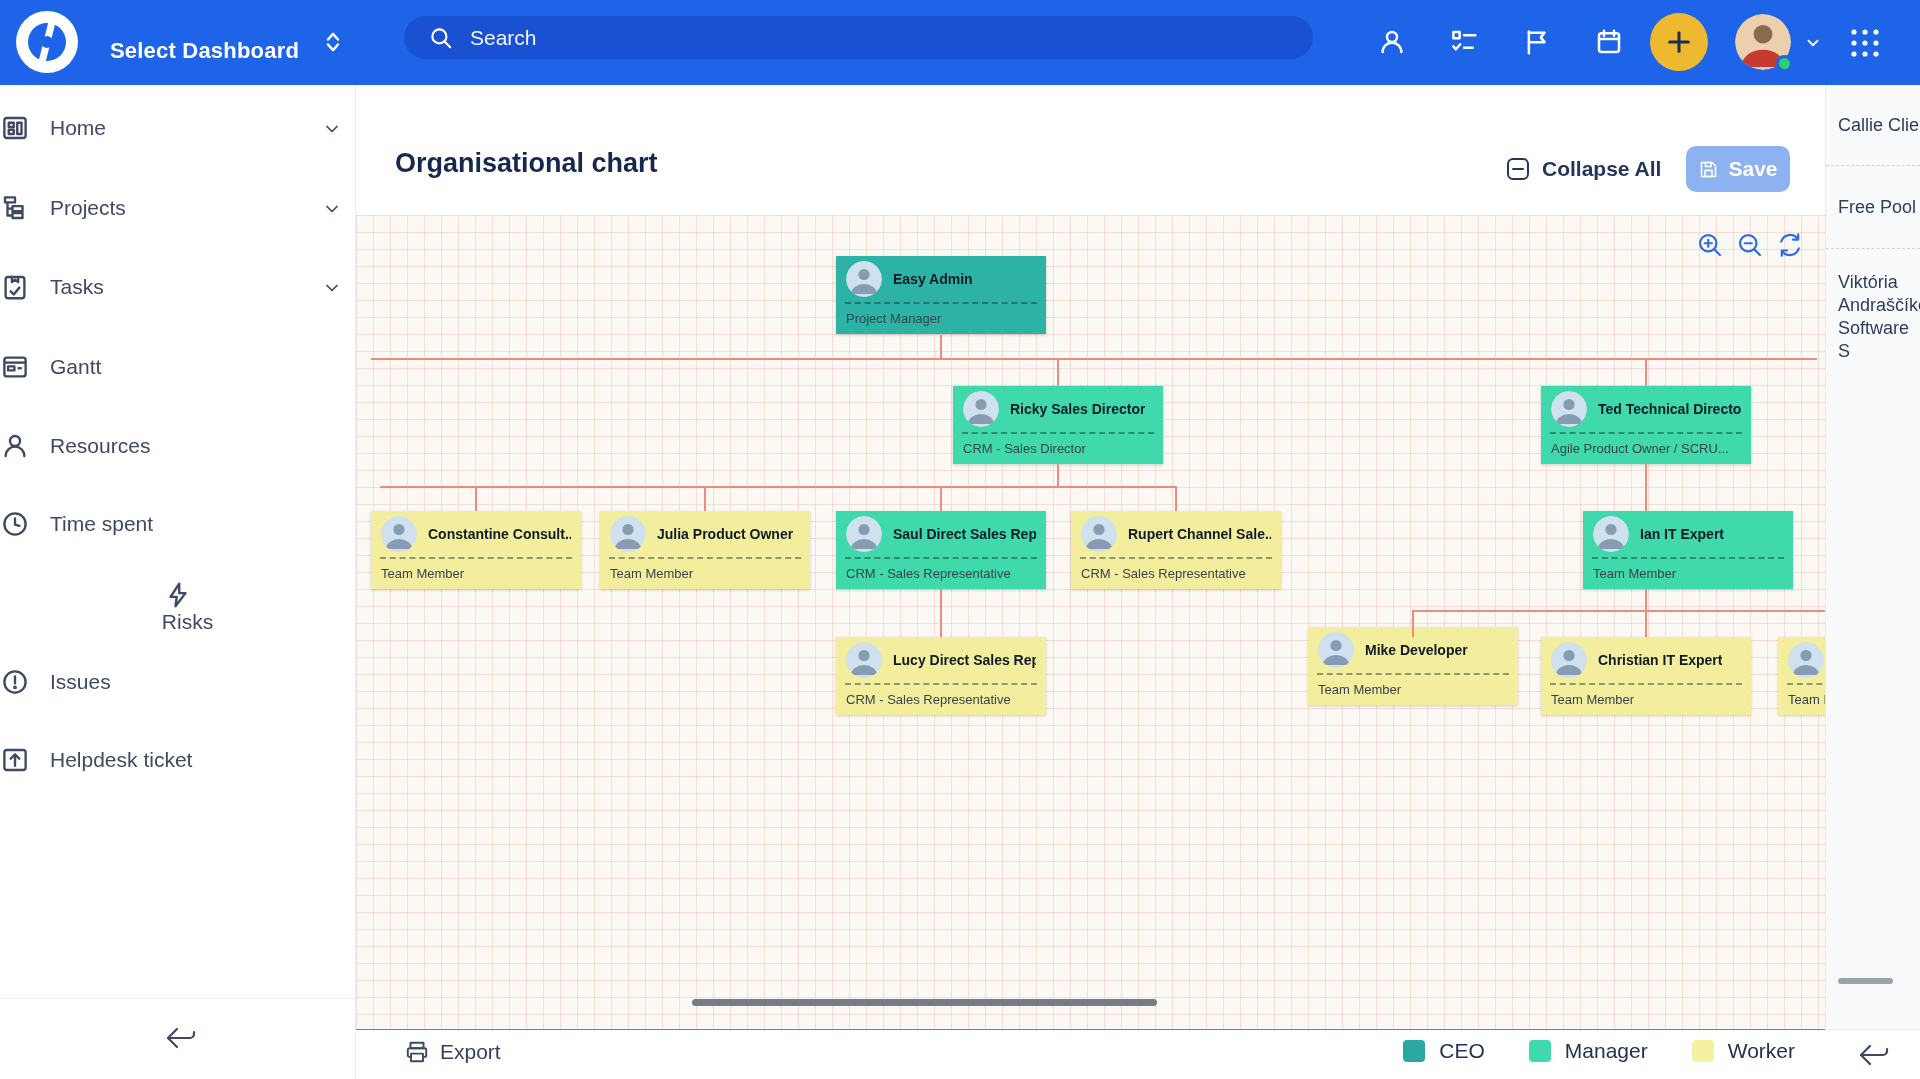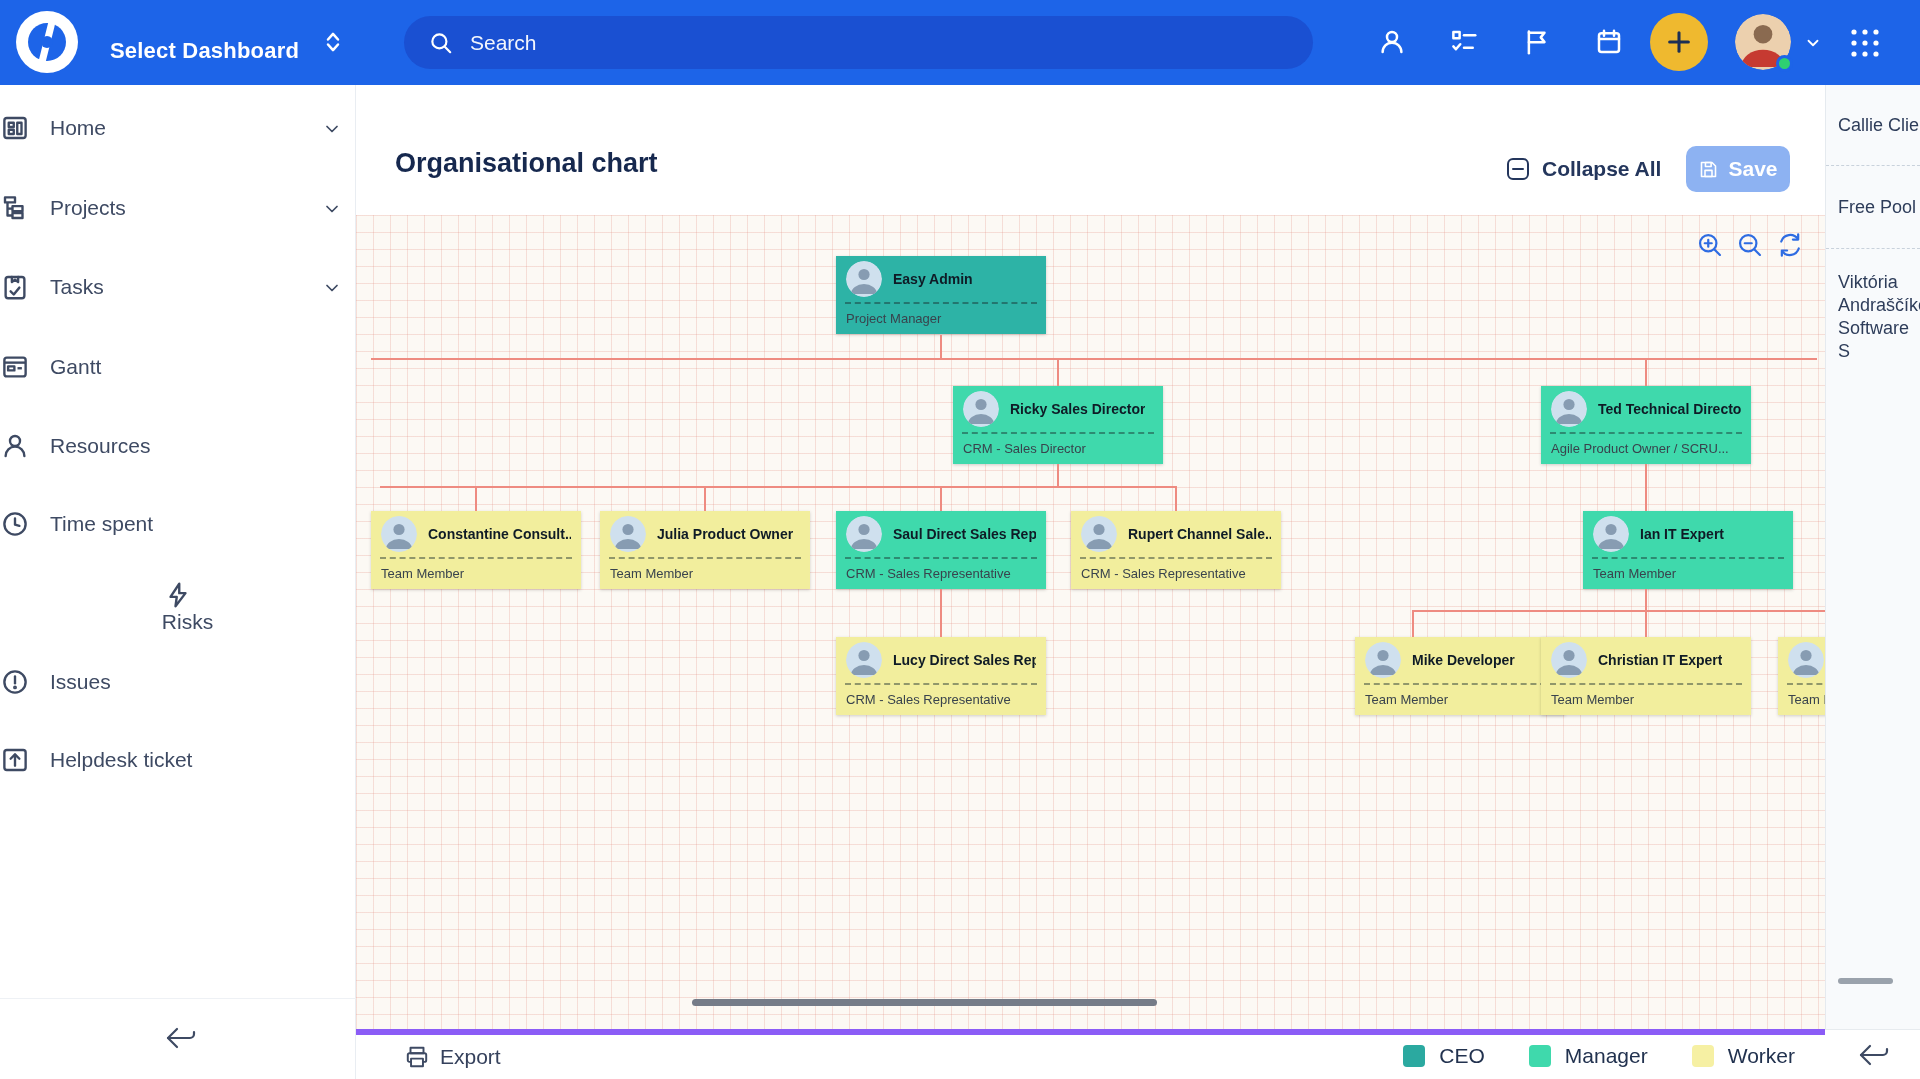--- a/index.html
+++ b/index.html
@@ -5,21 +5,21 @@
   html,body{margin:0;padding:0;background:#fff;}
   body{font-family:"Liberation Sans",sans-serif;}
   #app{position:relative;width:1920px;height:1079px;overflow:hidden;background:#fff;}
 
   
   .topbar{position:absolute;left:0;top:0;width:1920px;height:85px;background:#1d64e8;}
   .logo{position:absolute;left:15px;top:10px;width:64px;height:64px;cursor:pointer;}
   .dash-label{position:absolute;left:110px;top:0;height:102px;display:flex;align-items:center;
     color:#fff;font-size:22px;font-weight:600;letter-spacing:.2px;cursor:pointer;}
   .unfold{position:absolute;left:318px;top:27px;width:30px;height:30px;cursor:pointer;}
-  .search{position:absolute;left:404px;top:16px;width:909px;height:53px;border-radius:27px;
+  .search{position:absolute;left:404px;top:16px;width:909px;height:43px;border-radius:27px;
     background:#1a50d2;display:flex;align-items:center;}
   .search svg{margin-left:24px;flex:none;}
   .search input{background:transparent;border:none;outline:none;color:#fff;font-size:21px;
     margin-left:14px;width:700px;font-family:"Liberation Sans",sans-serif;}
   .search input::placeholder{color:rgba(255,255,255,.95);opacity:1;}
   .tb-icon{position:absolute;top:27px;width:30px;height:30px;cursor:pointer;}
   .plus-btn{position:absolute;left:1650px;top:13px;width:58px;height:58px;border-radius:50%;
     background:#efb92f;display:flex;align-items:center;justify-content:center;cursor:pointer;}
   .tb-avatar{position:absolute;left:1735px;top:14px;width:56px;height:56px;border-radius:50%;cursor:pointer;}
   .tb-avatar .ring{width:56px;height:56px;border-radius:50%;overflow:hidden;display:block;}
@@ -61,21 +61,21 @@
   .node-top{height:46px;display:flex;align-items:center;padding:0 10px;gap:11px;}
   .avatar{width:36px;height:36px;border-radius:50%;overflow:hidden;flex:none;display:block;}
   .node-name{font-size:14px;font-weight:700;color:#0f1b26;white-space:nowrap;overflow:hidden;}
   .node-sep{border-top:2px dashed rgba(25,45,45,.45);margin:0 9px;height:0;}
   .node-role{padding:7px 10px 0;font-size:13px;color:#39434d;white-space:nowrap;overflow:hidden;}
   .hscroll{position:absolute;left:336px;top:784px;width:465px;height:7px;border-radius:4px;
     background:#757c88;cursor:pointer;}
 
   
   .footer{position:absolute;left:356px;top:1029px;width:1469px;height:50px;background:#fff;
-    border-top:6px solid #8b5cf6;box-sizing:border-box;}
+    border-top:1px solid #8b5cf6;box-sizing:border-box;}
   .export{position:absolute;left:48px;top:9px;display:flex;align-items:center;gap:10px;
     font-size:21px;color:#35415c;font-weight:500;cursor:pointer;}
   .legend{position:absolute;right:30px;top:9px;display:flex;align-items:center;gap:44px;}
   .lg-entry{display:flex;align-items:center;gap:14px;font-size:21px;color:#22324f;}
   .lg-swatch{width:22px;height:22px;border-radius:4px;flex:none;}
 
   
   .rpanel{position:absolute;left:1825px;top:85px;width:95px;height:944px;background:#f8fafc;
     border-left:1px solid #e5eaef;box-sizing:border-box;overflow:hidden;}
   .rp-item{padding-left:12px;font-size:18px;color:#2e3d5a;border-bottom:1px dashed #c9d2dc;
@@ -434,21 +434,21 @@
           <span class="avatar"><svg viewBox="0 0 36 36">
               <circle cx="18" cy="18" r="18" fill="#cfe0ee"></circle>
               <circle cx="18" cy="13.5" r="5.6" fill="#879cb2"></circle>
               <path d="M5 33 a13 10 0 0 1 26 0" fill="#879cb2"></path>
             </svg></span>
           <span class="node-name">Lucy Direct Sales Rep</span>
         </div>
         <div class="node-sep"></div>
         <div class="node-role">CRM - Sales Representative</div>
       </div>
-      <div class="node" style="left: 952px; top: 422px; background: rgb(242, 238, 157); margin-left: 47px;">
+      <div class="node" style="left: 952px; top: 412px; background: rgb(242, 238, 157);">
         <div class="node-top">
           <span class="avatar"><svg viewBox="0 0 36 36">
               <circle cx="18" cy="18" r="18" fill="#cfe0ee"></circle>
               <circle cx="18" cy="13.5" r="5.6" fill="#879cb2"></circle>
               <path d="M5 33 a13 10 0 0 1 26 0" fill="#879cb2"></path>
             </svg></span>
           <span class="node-name">Mike Developer</span>
         </div>
         <div class="node-sep"></div>
         <div class="node-role">Team Member</div>

